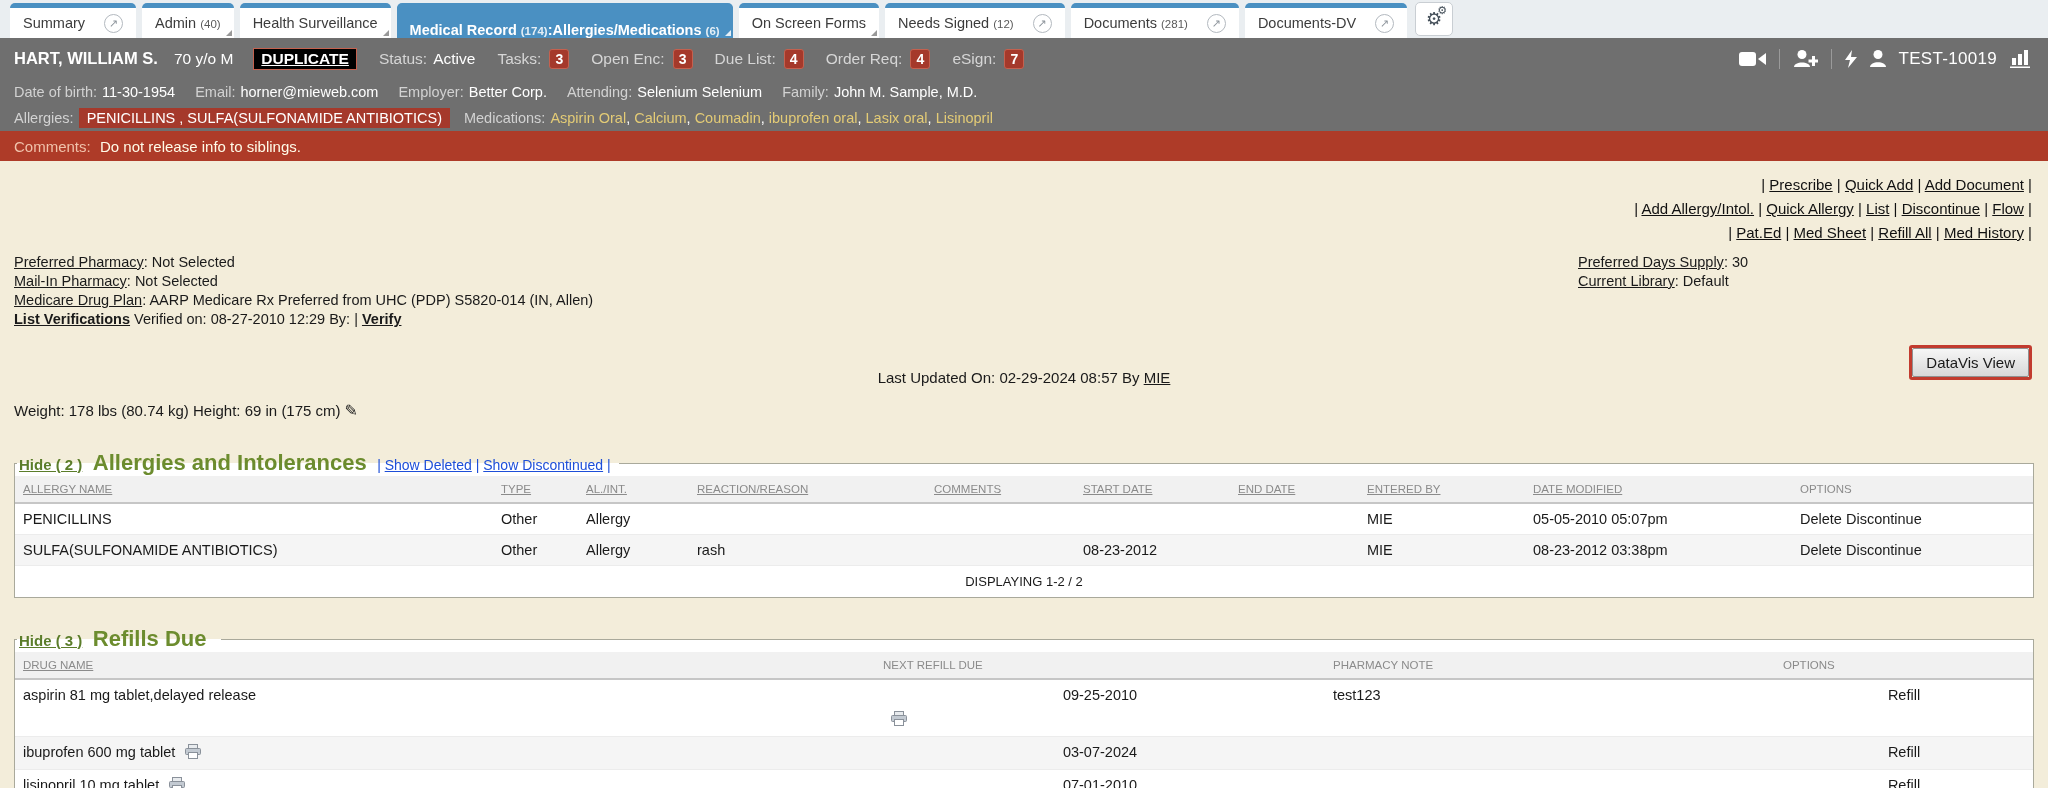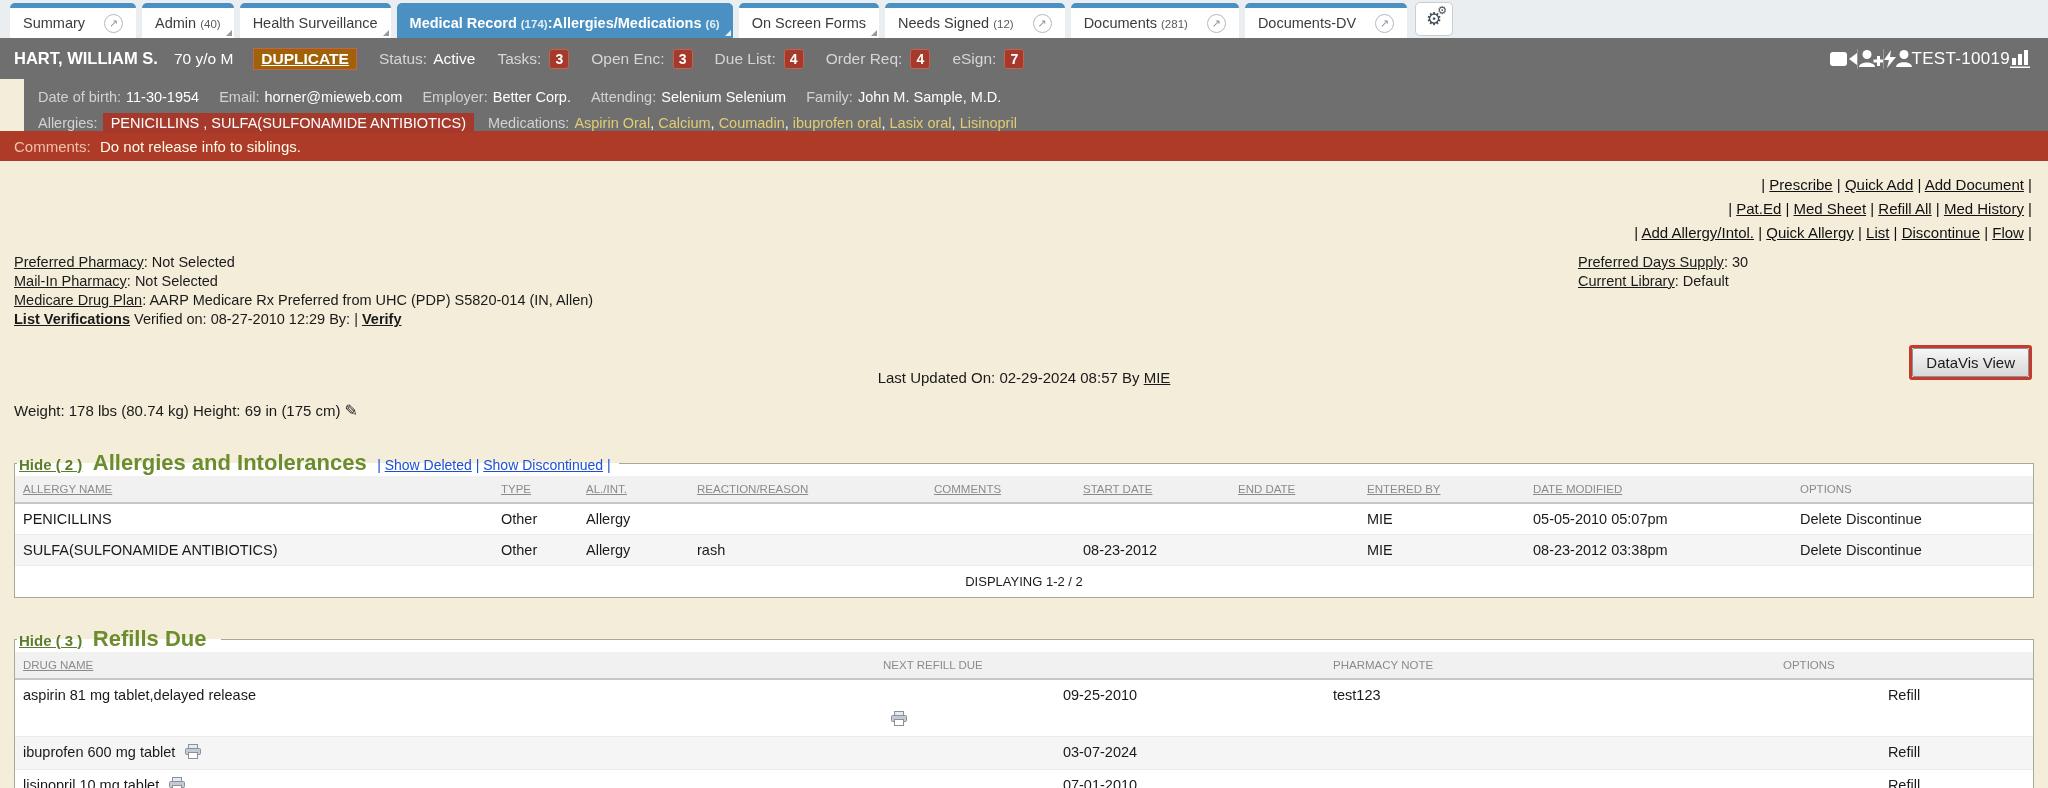--- a/index.html
+++ b/index.html
@@ -10,21 +10,21 @@
     background:#f3edda; color:#1a1a1a;
   }
   
   .tabbar { height:38px; background:#eaeef1; display:flex; align-items:flex-end; padding-left:10px; gap:6px; }
   .tab {
     position:relative; display:flex; align-items:center; gap:19px;
     height:35px; padding:0 13px; background:#fff;
     border-top:5px solid #4a90c2; border-radius:5px 5px 0 0;
     color:#3c3c3c; font-size:14.5px; white-space:nowrap; cursor:pointer;
   }
-  .tab.active { background:#4a90c2; color:#fff; font-weight:bold; }
+  .tab.active { background:#4a90c2; color:#fff; font-weight:bold;align-items:flex-end; }
   .tab .cnt { font-size:11.5px; opacity:.85; }
   .tab.has-menu::after {
     content:""; position:absolute; right:2px; bottom:2px;
     border-left:6px solid transparent; border-bottom:6px solid rgba(70,70,70,.55);
   }
   .tab.active.has-menu::after { border-bottom-color:rgba(255,255,255,.85); }
   .ext {
     width:19px; height:19px; border:1px solid #b3b9bf; border-radius:50%;
     display:inline-flex; align-items:center; justify-content:center;
     font-size:11px; color:#8d949b; background:#fff; font-weight:normal;
@@ -37,40 +37,40 @@
   .gearbtn .gear-main { font-size:18px; line-height:1; }
   .gearbtn .gear-small { position:absolute; top:2px; right:5px; font-size:11px; line-height:1; }
   
   .patientbar {
     height:41px; background:#6f6f6f; color:#fff;
     display:flex; align-items:center; padding:0 16px 0 14px; font-size:15.5px;
   }
   .pname { font-weight:bold; font-size:16.5px; }
   .agesex { margin-left:16px; }
   .dup {
-    margin-left:20px; background:#a16207; border:1px solid #c4614f;
+    margin-left:20px; background:#000000; border:1px solid #c4614f;
     padding:1px 7px; font-weight:bold; text-decoration:underline; cursor:pointer;
   }
   .blabel { color:#d6d6d6; margin-left:22px; }
   .statval { margin-left:6px; }
   .badge {
     display:inline-flex; min-width:20px; height:20px; margin-left:8px;
     align-items:center; justify-content:center; padding:0 4px;
     background:#a5392b; border:1px solid #c4614f; border-radius:3px;
     font-weight:bold; font-size:14px; cursor:pointer;
   }
-  .right-icons { margin-left:auto; display:flex; align-items:center; }
+  .right-icons { margin-left:auto; display:flex; align-items:center; gap:13px; }
   .right-icons svg { display:block; }
   .vsep { width:1px; height:20px; background:#9a9a9a; }
   .chartid { font-size:17px; letter-spacing:.3px; }
   .icon-btn { cursor:pointer; display:flex; align-items:center; }
   
   .demorow {
     height:26px; background:#6f6f6f; color:#fff;
-    display:flex; align-items:flex-end; padding:0 14px; font-size:14.5px; gap:20px;margin-left:24px;
+    display:flex; align-items:center; padding:0 14px; font-size:14.5px; gap:20px;
   }
   .demorow.second { gap:14px; }
   .field { white-space:nowrap; }
   .flabel { color:#d2d2d2; margin-right:5px; }
   .allergybox { background:#a5392b; padding:2px 8px; color:#fff; }
   .med { color:#e3cb76; }
   
   .commentsbar { height:30px; background:#ae3b28; display:flex; align-items:center; padding:0 14px; font-size:15px; }
   .clabel { color:#f0c2ab; width:86px; }
   .ctext { color:#fffbe8; }
@@ -270,22 +270,22 @@
 
   <div class="commentsbar">
     <span class="clabel">Comments:</span>
     <span class="ctext">Do not release info to siblings.</span>
   </div>
 
   <div class="content">
 
     <div class="actions" id="actions">
         <div>| <span class="alink">Prescribe</span> | <span class="alink">Quick Add</span> | <span class="alink">Add Document</span> |</div>
+        <div>| <span class="alink">Add Allergy/Intol.</span> | <span class="alink">Quick Allergy</span> | <span class="alink">List</span> | <span class="alink">Discontinue</span> | <span class="alink">Flow</span> |</div>
         <div>| <span class="alink">Pat.Ed</span> | <span class="alink">Med Sheet</span> | <span class="alink">Refill All</span> | <span class="alink">Med History</span> |</div>
-        <div>| <span class="alink">Add Allergy/Intol.</span> | <span class="alink">Quick Allergy</span> | <span class="alink">List</span> | <span class="alink">Discontinue</span> | <span class="alink">Flow</span> |</div>
       </div>
 
     <div class="midrow">
       <div class="pharm" id="pharmlines">
   <div class="pharm-line">
     <span class="lblwrap"><span class="lbl">Preferred Pharmacy</span></span><span class="pval">Not Selected</span>
   </div>
 
   <div class="pharm-line">
     <span class="lblwrap"><span class="lbl">Mail-In Pharmacy</span></span><span class="pval">Not Selected</span>

